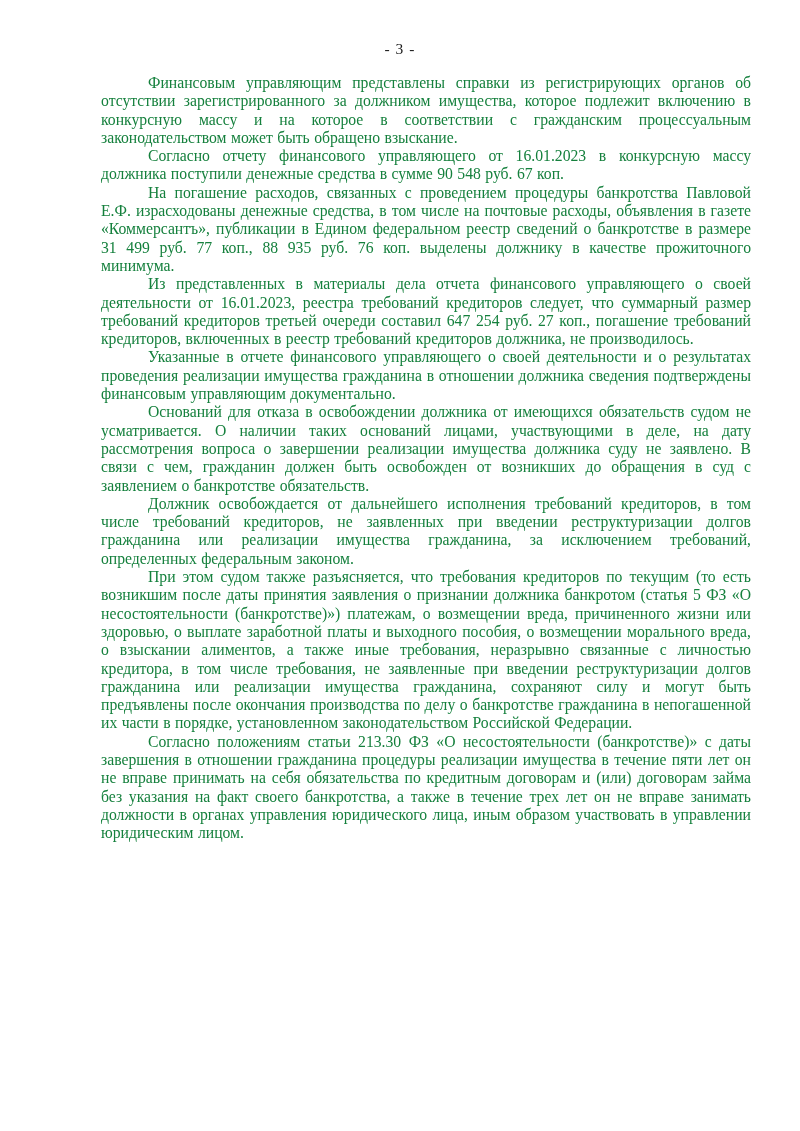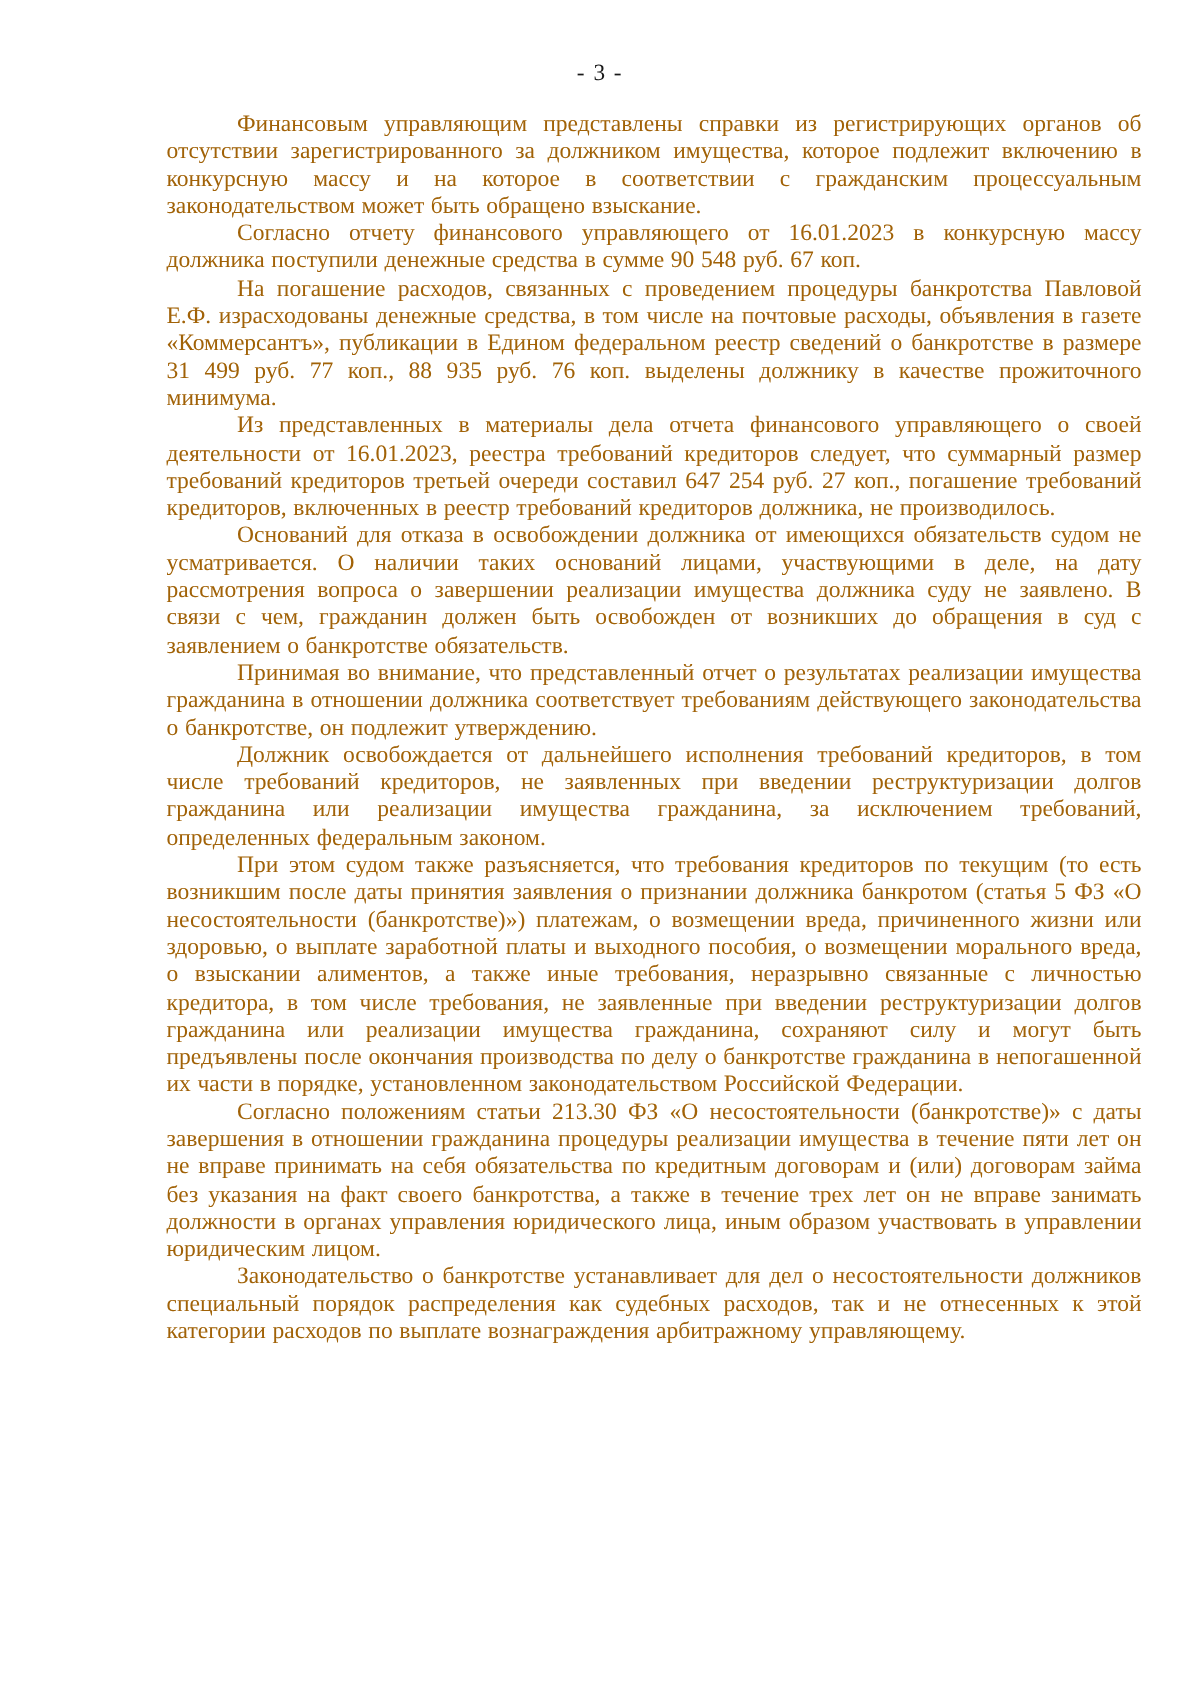--- a/index.html
+++ b/index.html
@@ -23,44 +23,43 @@
     right: 0;
     text-align: center;
     font-size: 15.5px;
     line-height: 18px;
     letter-spacing: 1px;
     color: #1a1a1a;
   }
   .content {
     position: absolute;
     top: 74px;
-    left: 111px;
+    left: 101px;
     width: 650px;
     font-size: 15.7px;
     line-height: 18.3px;
     text-align: justify;
-    color: #a16207;
+    color: #15803d;
   }
   .content p.para {
     margin: 0;
     padding: 0;
     text-indent: 47px;
     word-spacing: 0.5px;
   }
 </style>
 </head>
 <body>
 
 <div class="page">
   <div class="page-number">- 3 -</div>
   <div class="content">
       <p class="para">Финансовым управляющим представлены справки из регистрирующих органов об отсутствии зарегистрированного за должником имущества, которое подлежит включению в конкурсную массу и на которое в соответствии с гражданским процессуальным законодательством может быть обращено взыскание.</p>
       <p class="para">Согласно отчету финансового управляющего от 16.01.2023 в конкурсную массу должника поступили денежные средства в сумме 90 548 руб. 67 коп.</p>
       <p class="para">На погашение расходов, связанных с проведением процедуры банкротства Павловой Е.Ф. израсходованы денежные средства, в том числе на почтовые расходы, объявления в газете «Коммерсантъ», публикации в Едином федеральном реестр сведений о банкротстве в размере 31 499 руб. 77 коп., 88 935 руб. 76 коп. выделены должнику в качестве прожиточного минимума.</p>
       <p class="para">Из представленных в материалы дела отчета финансового управляющего о своей деятельности от 16.01.2023, реестра требований кредиторов следует, что суммарный размер требований кредиторов третьей очереди составил 647 254 руб. 27 коп., погашение требований кредиторов, включенных в реестр требований кредиторов должника, не производилось.</p>
+      <p class="para">Указанные в отчете финансового управляющего о своей деятельности и о результатах проведения реализации имущества гражданина в отношении должника  сведения подтверждены финансовым управляющим документально.</p>
       <p class="para">Оснований для отказа в освобождении должника от имеющихся обязательств судом не усматривается. О наличии таких оснований лицами, участвующими в деле, на дату рассмотрения вопроса о завершении реализации имущества должника суду не заявлено. В связи с чем, гражданин должен быть освобожден от возникших до обращения в суд с заявлением о банкротстве обязательств.</p>
-      <p class="para">Принимая во внимание, что представленный отчет о результатах реализации имущества гражданина в отношении должника соответствует требованиям действующего законодательства о банкротстве, он подлежит утверждению.</p>
       <p class="para">Должник освобождается от дальнейшего исполнения требований кредиторов, в том числе требований кредиторов, не заявленных при введении реструктуризации долгов гражданина или реализации имущества гражданина, за исключением требований, определенных федеральным законом.</p>
       <p class="para">При этом судом также разъясняется, что требования кредиторов по текущим (то есть возникшим после даты принятия заявления о признании должника банкротом (статья 5 ФЗ «О несостоятельности (банкротстве)») платежам, о возмещении вреда, причиненного жизни или здоровью, о выплате заработной платы и выходного пособия, о возмещении морального вреда, о взыскании алиментов, а также иные требования, неразрывно связанные с личностью кредитора, в том числе требования, не заявленные при введении реструктуризации долгов гражданина или реализации имущества гражданина, сохраняют силу и могут быть предъявлены после окончания производства по делу о банкротстве гражданина в непогашенной их части в порядке, установленном законодательством Российской Федерации.</p>
       <p class="para">Согласно положениям статьи 213.30 ФЗ «О несостоятельности (банкротстве)» с даты завершения в отношении гражданина процедуры реализации имущества в течение пяти лет он не вправе принимать на себя обязательства по кредитным договорам и (или) договорам займа без указания на факт своего банкротства, а также в течение трех лет он не вправе занимать должности в органах управления юридического лица, иным образом участвовать в управлении юридическим лицом.</p>
-      <p class="para">Законодательство о банкротстве устанавливает для дел о несостоятельности должников специальный порядок распределения как судебных расходов, так и не отнесенных к этой категории расходов по выплате вознаграждения арбитражному управляющему.</p>
     </div>
 </div>
 
 </body></html>

